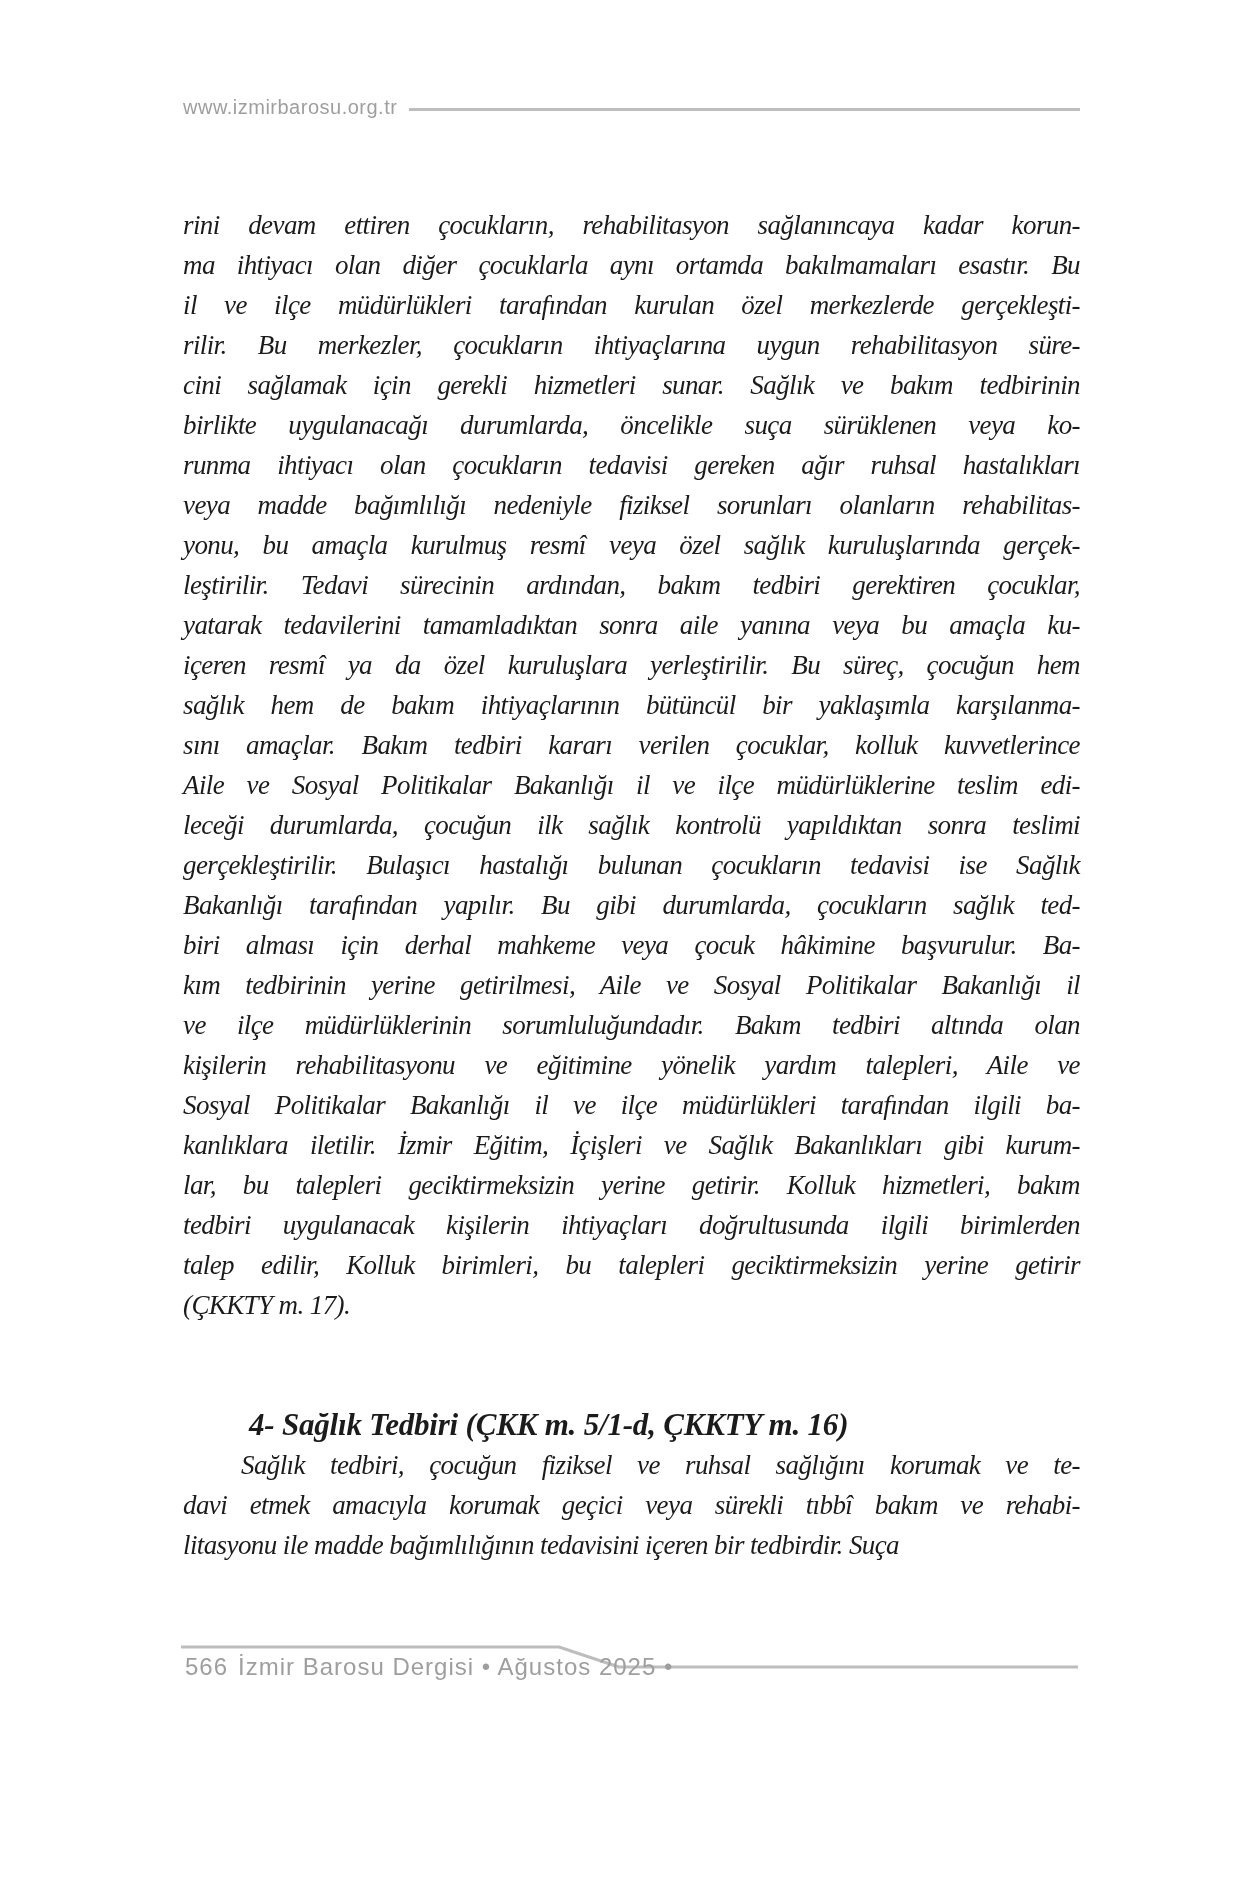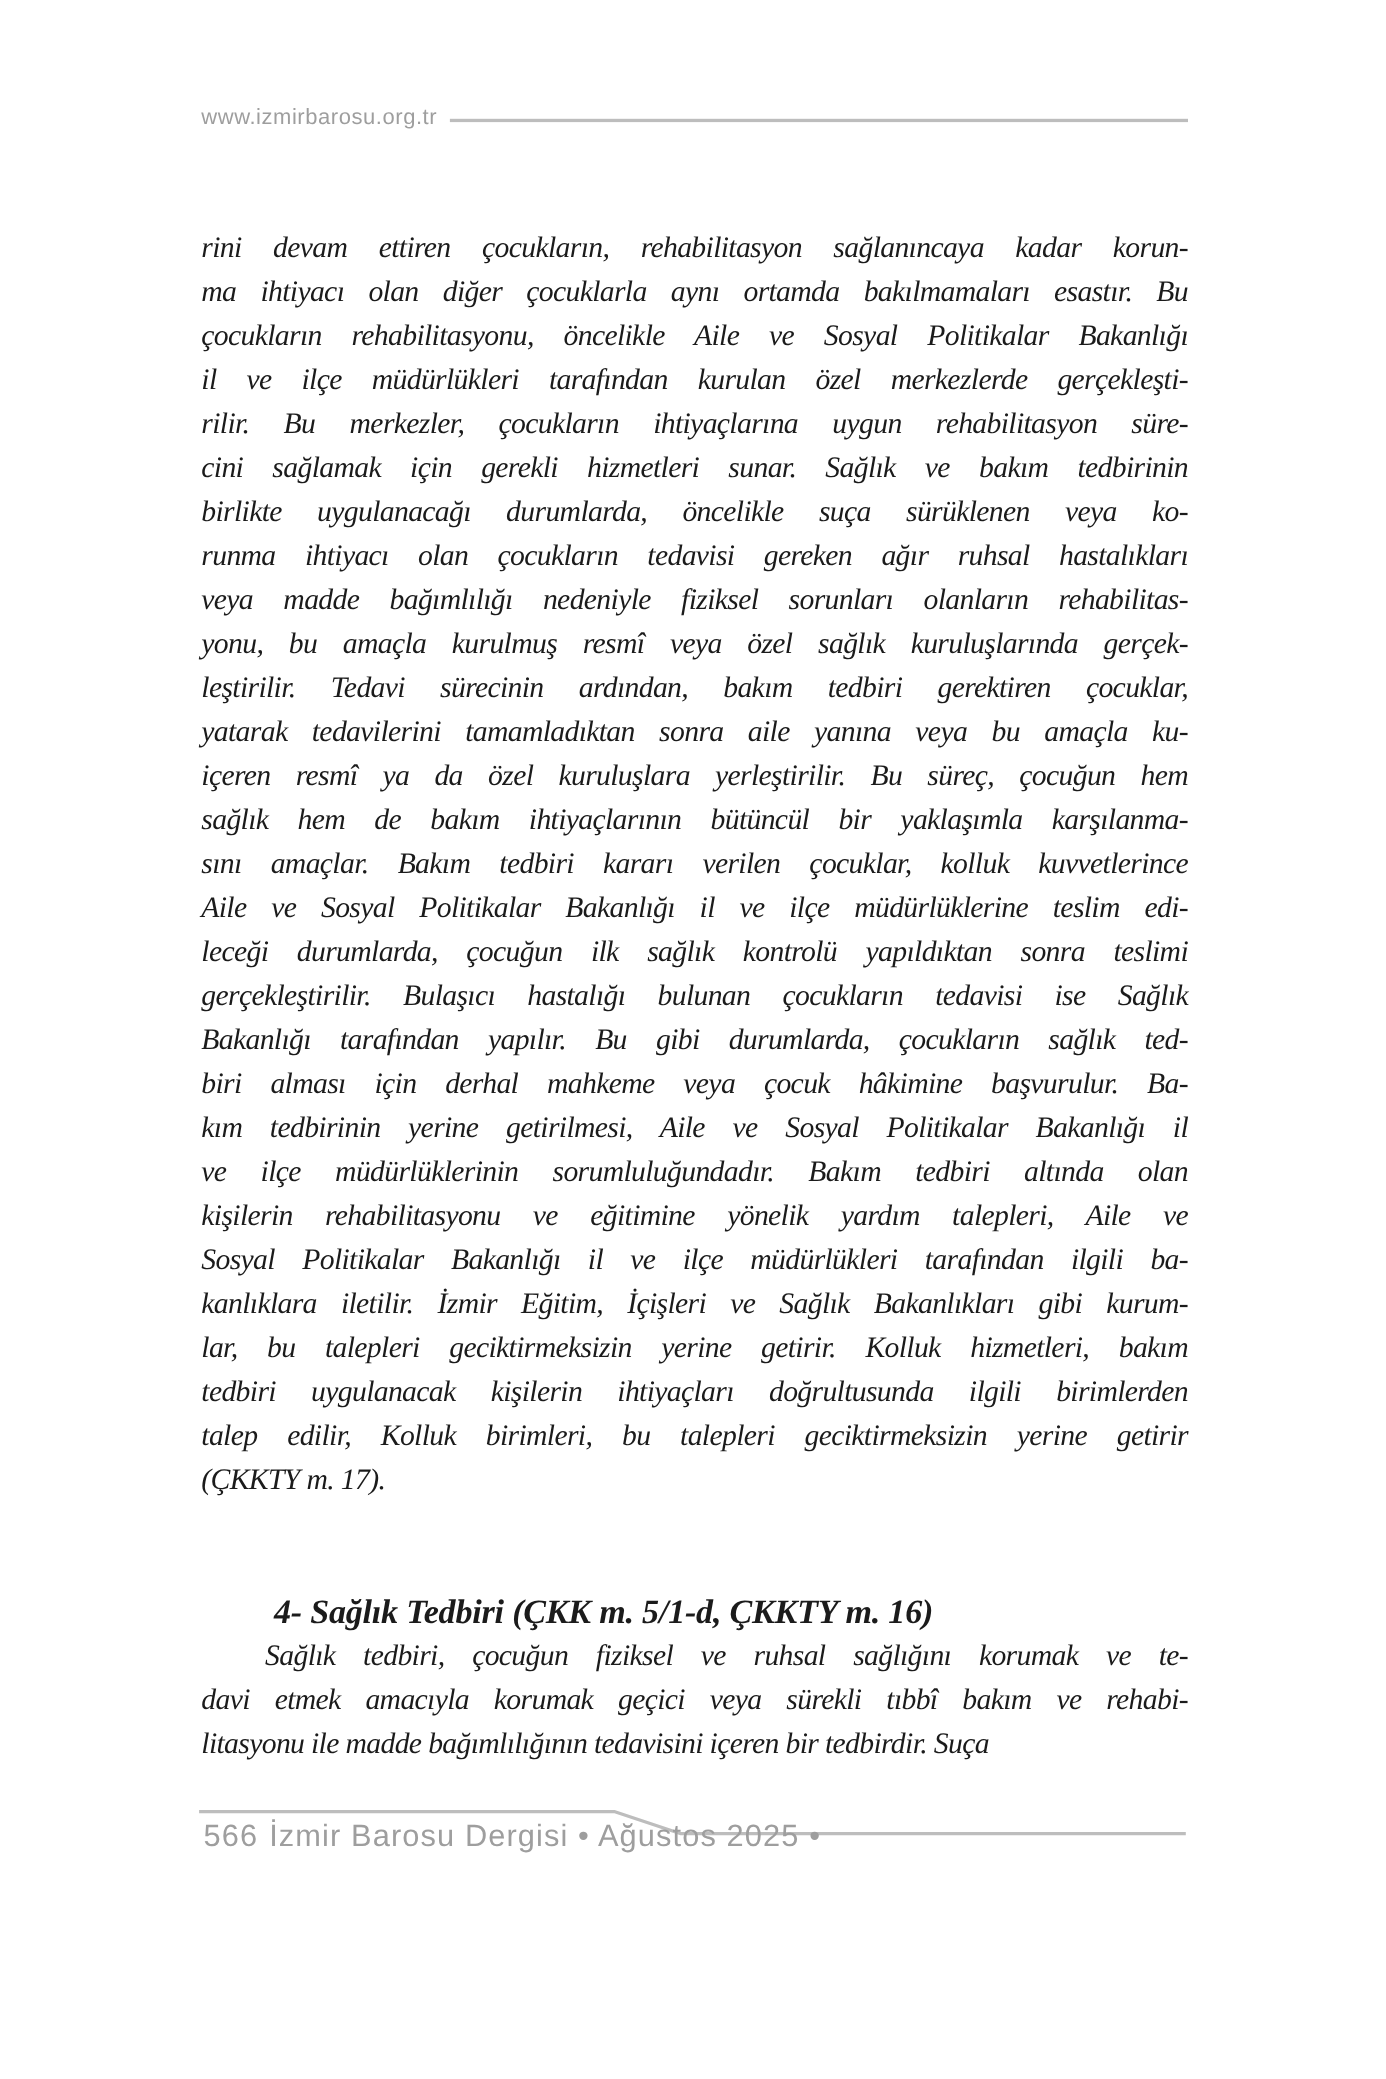--- a/index.html
+++ b/index.html
@@ -90,42 +90,41 @@
   .footer-rule {
     position: absolute;
     top: 0;
     left: 0;
   }
   .footer-text {
     position: absolute;
     top: 12px;
     left: 4px;
     font-family: "Liberation Sans", sans-serif;
-    font-size: 28px;
+    font-size: 24px;
     letter-spacing: 1px;
     color: var(--muted-gray);
     white-space: nowrap;
   }
   .footer-text .page-num { margin-right: 10px; }
 </style>
 </head>
 <body>
 
 <div class="page">
 
   <div class="header">
     <span class="header-url">www.izmirbarosu.org.tr</span>
     <span class="header-rule"></span>
   </div>
 
   <div class="body-text">
     <div class="para para-1">
         <div class="tline">rini devam ettiren çocukların, rehabilitasyon sağlanıncaya kadar korun-</div>
         <div class="tline">ma ihtiyacı olan diğer çocuklarla aynı ortamda bakılmamaları esastır. Bu</div>
-        <div class="tline">çocukların rehabilitasyonu, öncelikle Aile ve Sosyal Politikalar Bakanlığı</div>
         <div class="tline">il ve ilçe müdürlükleri tarafından kurulan özel merkezlerde gerçekleşti-</div>
         <div class="tline">rilir. Bu merkezler, çocukların ihtiyaçlarına uygun rehabilitasyon süre-</div>
         <div class="tline">cini sağlamak için gerekli hizmetleri sunar. Sağlık ve bakım tedbirinin</div>
         <div class="tline">birlikte uygulanacağı durumlarda, öncelikle suça sürüklenen veya ko-</div>
         <div class="tline">runma ihtiyacı olan çocukların tedavisi gereken ağır ruhsal hastalıkları</div>
         <div class="tline">veya madde bağımlılığı nedeniyle fiziksel sorunları olanların rehabilitas-</div>
         <div class="tline">yonu, bu amaçla kurulmuş resmî veya özel sağlık kuruluşlarında gerçek-</div>
         <div class="tline">leştirilir. Tedavi sürecinin ardından, bakım tedbiri gerektiren çocuklar,</div>
         <div class="tline">yatarak tedavilerini tamamladıktan sonra aile yanına veya bu amaçla ku-</div>
         <div class="tline">içeren resmî ya da özel kuruluşlara yerleştirilir. Bu süreç, çocuğun hem</div>

